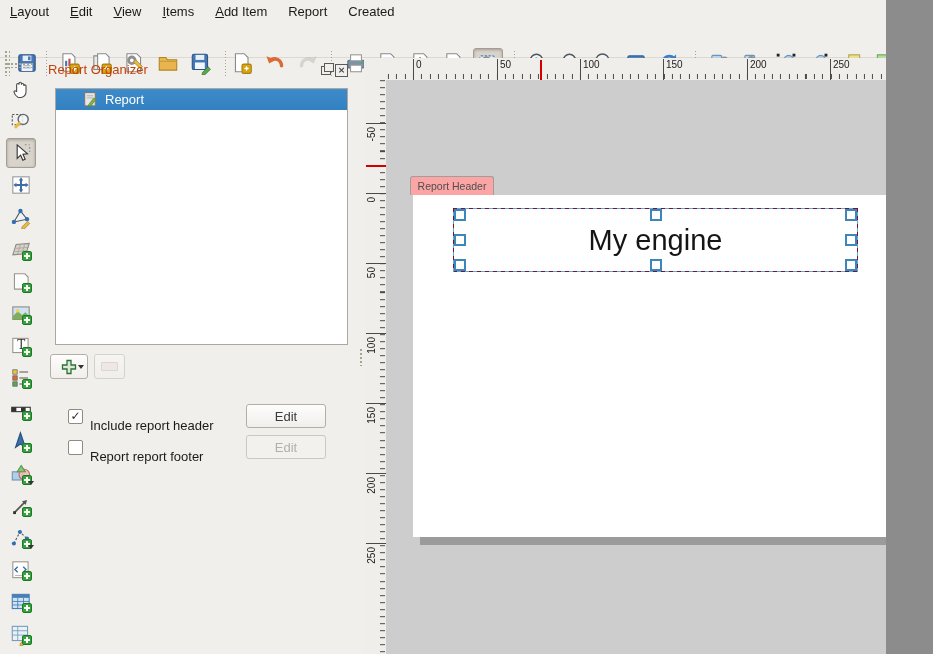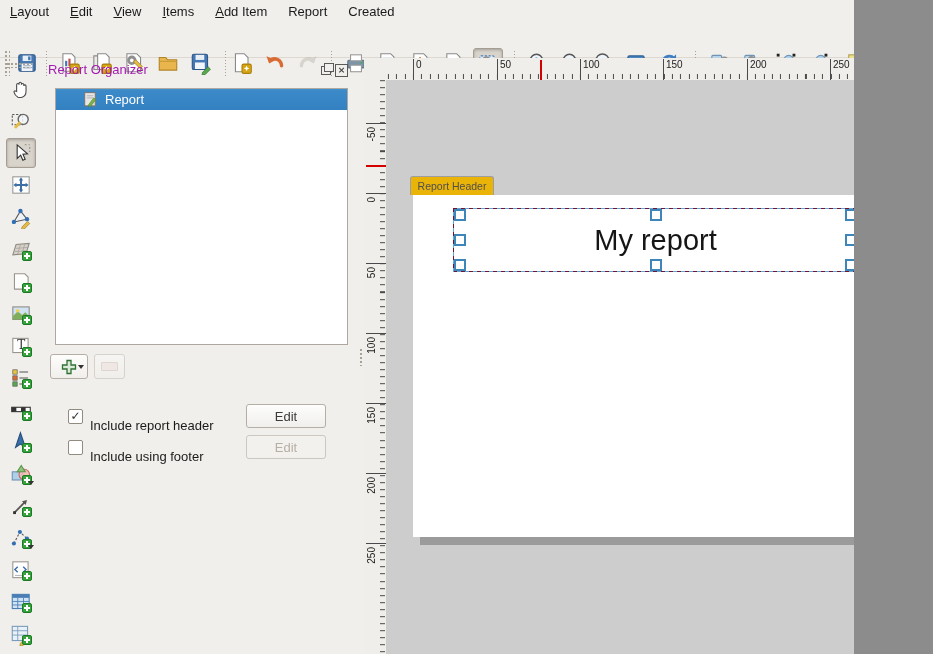--- a/index.html
+++ b/index.html
@@ -1,17 +1,17 @@
 <!DOCTYPE html>
 <html><head>
 <meta charset="utf-8">
 <style>
   html,body{margin:0;padding:0;background:#8c8c8c;}
   #window{position:relative;width:854px;height:654px;background:#f1efeb;overflow:hidden;
-          font-family:"Liberation Sans","DejaVu Sans",sans-serif;color:#1a1a1a;font-size:13px;}
+          font-family:"Liberation Sans","DejaVu Sans",sans-serif;color:#1a1a1a;font-size:13px;padding-left:32px;}
   
   .menubar{position:absolute;left:0;top:0;width:100%;height:22px;display:flex;align-items:center;padding-left:2px;box-sizing:border-box;}
   .menu-item{padding:2px 8px;margin-right:5px;cursor:default;white-space:nowrap;}
   .menu-item u{text-decoration:underline;}
   
   .toolbar{position:absolute;left:0;top:22px;width:100%;height:36px;border-bottom:1px solid #ddd8d0;box-sizing:border-box;}
   .tbtn{position:absolute;top:26px;width:30px;height:30px;background:transparent;border:1px solid transparent;
         border-radius:3px;padding:0;display:flex;align-items:center;justify-content:center;}
   .tbtn svg{display:block;}
   .tbtn.pressed{background:#d8d3cb;border:1px solid #a59d91;box-shadow:inset 0 1px 3px rgba(0,0,0,.25);}
@@ -21,21 +21,21 @@
   .dd-caret{position:absolute;right:1px;bottom:3px;width:0;height:0;border-left:3.5px solid transparent;border-right:3.5px solid transparent;border-top:4px solid #333;}
   .disabled{opacity:.45;}
   
   .left-toolbar{position:absolute;left:0;top:58px;width:44px;height:596px;}
   .lbtn{position:absolute;left:6px;width:30px;height:30px;background:transparent;border:1px solid transparent;border-radius:3px;padding:0;display:flex;align-items:center;justify-content:center;}
   .lbtn.pressed{background:#d8d3cb;border:1px solid #a59d91;box-shadow:inset 0 1px 3px rgba(0,0,0,.25);}
   .plus-badge{position:absolute;right:3px;bottom:3px;width:10px;height:10px;border-radius:2px;border:1px solid #1d7a24;box-sizing:border-box;
      background:linear-gradient(#fff,#fff) center/6px 2px no-repeat,linear-gradient(#fff,#fff) center/2px 6px no-repeat,#37a33d;}
   
   .panel{position:absolute;left:44px;top:58px;width:314px;height:596px;}
-  .panel-title{position:absolute;left:4px;top:4px;font-size:13px;color:#a21caf;}
+  .panel-title{position:absolute;left:4px;top:4px;font-size:13px;color:#c2410c;}
   .win-btn{position:absolute;top:6px;width:13px;height:13px;background:none;border:none;padding:0;color:#555;display:flex;align-items:center;justify-content:center;}
   .float-glyph{position:relative;width:8px;height:7px;border:1px solid #5a5a5a;background:#f1efeb;}
   .float-glyph::after{content:"";position:absolute;left:2px;top:-4px;width:8px;height:7px;border:1px solid #5a5a5a;background:#f1efeb;}
   .close-glyph{width:11px;height:11px;border:1px solid #5a5a5a;font:bold 9px/11px "DejaVu Sans",sans-serif;text-align:center;color:#444;}
   .tree{position:absolute;left:11px;top:30px;width:293px;height:257px;background:#fff;border:1px solid #aea79f;box-sizing:border-box;}
   .tree-row{height:21px;display:flex;align-items:center;padding-left:27px;}
   .tree-row.selected{background:linear-gradient(#409ad5 0,#3d8ac9 1px,#3381c1 100%);color:#fff;}
   .tree-row svg{margin-right:7px;flex:none;}
   .small-btn{position:absolute;height:25px;background:linear-gradient(#fdfdfc,#f1efec);border:1px solid #b4aea6;border-radius:3px;display:flex;align-items:center;justify-content:center;}
   .opt-row{position:absolute;left:0;width:100%;height:25px;}
@@ -57,21 +57,21 @@
   .hlab span{position:absolute;left:3px;top:1px;font-size:10px;color:#222;}
   .v-ruler{position:absolute;left:0;top:22px;width:22px;height:574px;overflow:hidden;}
   .vticks{position:absolute;top:0;right:1px;width:5px;height:100%;
      background-image:repeating-linear-gradient(to bottom,#4a4a4a 0 1px,transparent 1px 7.05px);background-position-y:.2px;}
   .vlab{position:absolute;left:0;width:22px;}
   .vmaj{position:absolute;left:2px;right:0;top:0;height:1px;background:#4a4a4a;}
   .vtext{position:absolute;top:4px;left:2px;writing-mode:vertical-rl;transform:rotate(180deg);font-size:10px;color:#222;}
   .red-marker-h{position:absolute;left:154px;top:2px;width:2px;height:20px;background:#d40000;}
   .red-marker-v{position:absolute;top:85px;left:2px;width:20px;height:2px;background:#d40000;}
   .canvas{position:absolute;left:22px;top:22px;width:547px;height:574px;background:#cdcdcd;overflow:hidden;}
-  .page-tab{position:absolute;left:24px;top:96px;width:84px;height:19px;background:#eab308;border:1px solid #9e9e9e;border-bottom:none;border-radius:3px 3px 0 0;box-sizing:border-box;font-size:10.5px;color:#4f4f4f;text-align:center;line-height:18px;}
+  .page-tab{position:absolute;left:24px;top:96px;width:84px;height:19px;background:#fca5a5;border:1px solid #9e9e9e;border-bottom:none;border-radius:3px 3px 0 0;box-sizing:border-box;font-size:10.5px;color:#4f4f4f;text-align:center;line-height:18px;}
   .page{position:absolute;left:27px;top:115px;width:487px;height:342px;background:#fff;box-shadow:7px 8px 0 #9b9b9b;}
   .subtitle{position:absolute;left:0;top:90px;width:100%;text-align:center;font-size:10px;font-weight:600;color:#111;}
   
   .selection{position:absolute;left:40px;top:13px;width:405px;height:64px;}
   .sel-edge{position:absolute;}
   .sel-edge.t{left:0;right:0;top:0;height:1px;background:repeating-linear-gradient(90deg,#7b1230 0 4px,#5ea9d6 4px 8px);}
   .sel-edge.b{left:0;right:0;bottom:0;height:1px;background:repeating-linear-gradient(90deg,#7b1230 0 4px,#5ea9d6 4px 8px);}
   .sel-edge.l{top:0;bottom:0;left:0;width:1px;background:repeating-linear-gradient(180deg,#7b1230 0 4px,#5ea9d6 4px 8px);}
   .sel-edge.r{top:0;bottom:0;right:0;width:1px;background:repeating-linear-gradient(180deg,#7b1230 0 4px,#5ea9d6 4px 8px);}
   .handle{position:absolute;width:12px;height:12px;border:2px solid #3e86ba;box-sizing:border-box;background:transparent;}
@@ -499,21 +499,21 @@
       <span class="minus-pill"></span>
     </button>
 
     <div class="opt-row" style="top:346px">
       <span class="checkbox">✓</span>
       <span class="opt-label">Include report header</span>
       <button class="edit-btn">Edit</button>
     </div>
     <div class="opt-row" style="top:377px">
       <span class="checkbox"></span>
-      <span class="opt-label">Include using footer</span>
+      <span class="opt-label">Report report footer</span>
       <button class="edit-btn" disabled="">Edit</button>
     </div>
   </div>
 
   <div class="splitter">
     <span class="vgrip" style="left:1px;top:290px;width:4px;height:18px;"></span>
   </div>
 
   <div class="canvas-area">
     <div class="h-ruler">
@@ -596,21 +596,21 @@
       </div>
 
     <div class="canvas">
       <div class="page-tab">Report Header</div>
       <div class="page">
         <div class="selection">
           <i class="sel-edge t"></i>
           <i class="sel-edge b"></i>
           <i class="sel-edge l"></i>
           <i class="sel-edge r"></i>
-          <div class="report-title">My report</div>
+          <div class="report-title">My engine</div>
           <span class="handle h-tl"></span>
           <span class="handle h-tm"></span>
           <span class="handle h-tr"></span>
           <span class="handle h-ml"></span>
           <span class="handle h-mr"></span>
           <span class="handle h-bl"></span>
           <span class="handle h-bm"></span>
           <span class="handle h-br"></span>
         </div>
       </div>

